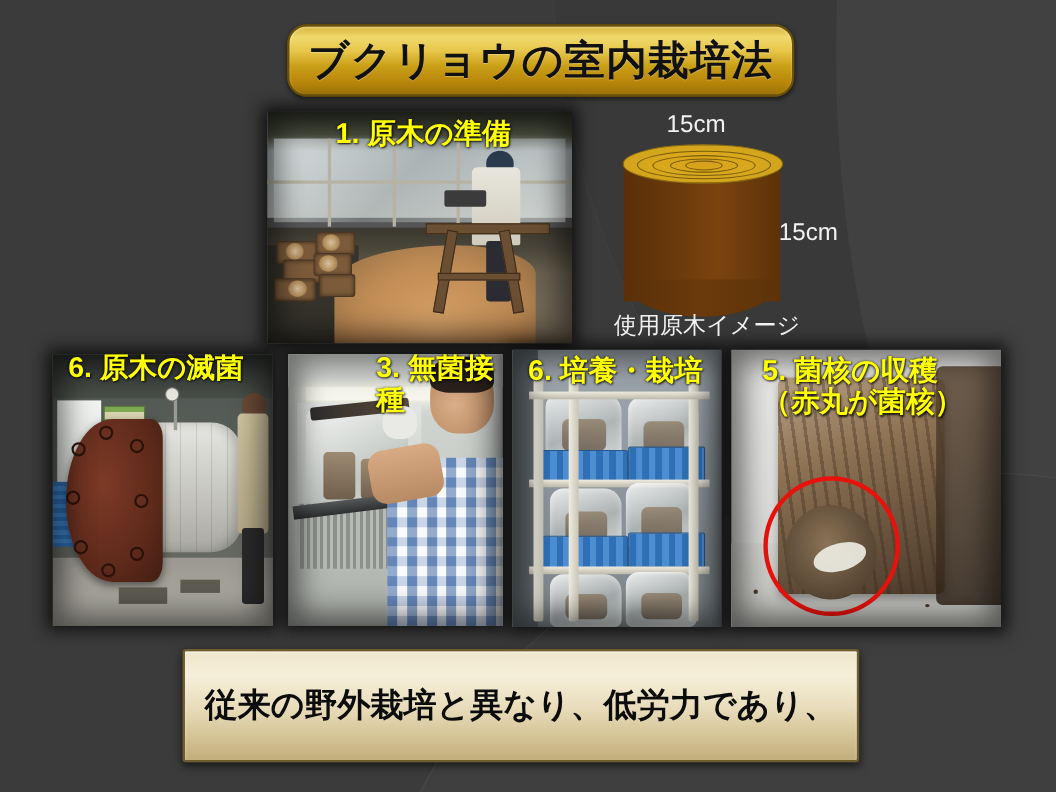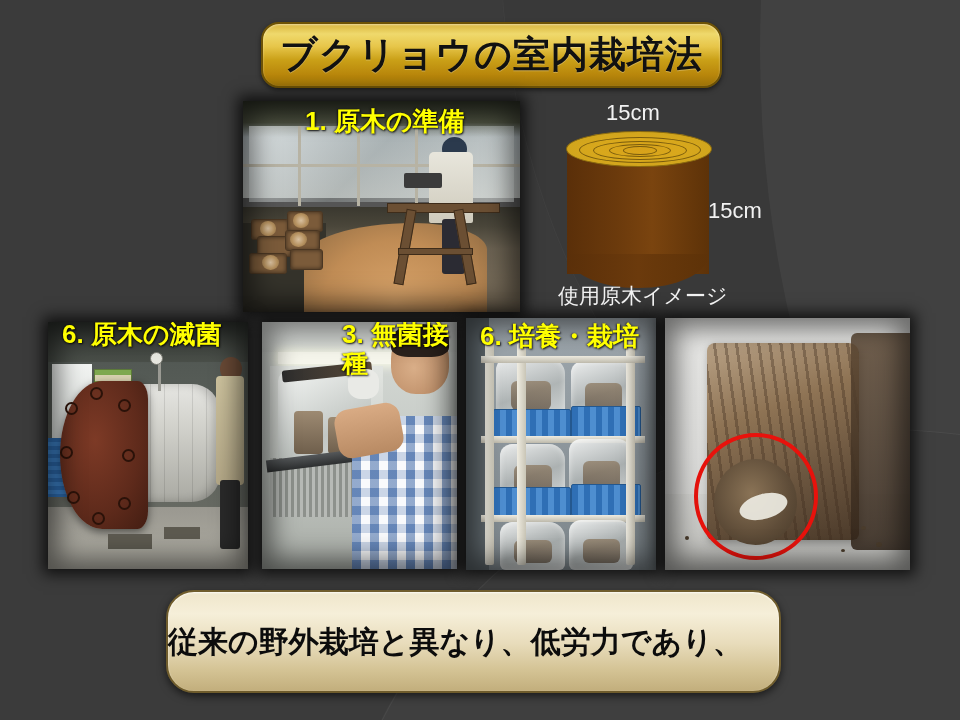--- a/index.html
+++ b/index.html
@@ -220,25 +220,25 @@
   .ring{position:absolute;border:1px solid #7a5c0d;border-radius:50%;}
   .r1{left:12px;top:5px;width:120px;height:24px;}
   .r2{left:26px;top:9px;width:92px;height:17px;}
   .r3{left:42px;top:12px;width:60px;height:11px;}
   .r4{left:56px;top:14px;width:32px;height:7px;}
   .dia-caption{position:absolute;left:18px;top:182px;color:#f2f2f2;font-size:21px;white-space:nowrap;}
 
   
   .concl{
     position:absolute;left:166px;top:590px;width:611px;height:99px;
-    border-radius:28px;
+    border-radius:3px;
     background:linear-gradient(180deg,#efe6cb 0%,#f6efd9 22%,#e8dcbb 52%,#d3c293 80%,#c2ae7c 100%);
     border:2px solid #6f5c2c;
     box-shadow:0 3px 8px rgba(0,0,0,.6), inset 0 1px 2px rgba(255,255,255,.8);
-    display:flex;flex-direction:column;align-items:flex-start;justify-content:center;
+    display:flex;flex-direction:column;align-items:center;justify-content:center;
   }
   .concl-line{font-size:30px;font-weight:bold;color:#0c0c0c;line-height:1.25;white-space:nowrap;}
 </style>
 </head>
 <body>
 
 <div class="slide">
 
   <div class="bg-arc arc-tr"></div>
   <div class="bg-arc arc-tr2"></div>
@@ -391,20 +391,22 @@
       <div class="h-bark"></div>
       <div class="h-scler"></div>
       <div class="h-white"></div>
       <div class="speck" style="left:8%;bottom:12%;width:4px;height:4px;"></div>
       <div class="speck" style="left:80%;bottom:16%;width:5px;height:4px;"></div>
       <div class="speck" style="left:86%;bottom:9%;width:6px;height:5px;"></div>
       <div class="speck" style="left:72%;bottom:7%;width:4px;height:3px;"></div>
       <div class="h-circle"></div>
       <div class="vig"></div>
     </div>
+    <div class="step-label" style="left:28px;top:4px;">5. 菌核の収穫
+（赤丸が菌核）</div>
   </div>
 
   <div class="diagram">
     <div class="dim-top">15cm</div>
     <div class="cyl-body"></div>
     <div class="cyl-bottom"></div>
     <div class="cyl-top">
       <div class="ring r1"></div>
       <div class="ring r2"></div>
       <div class="ring r3"></div>

